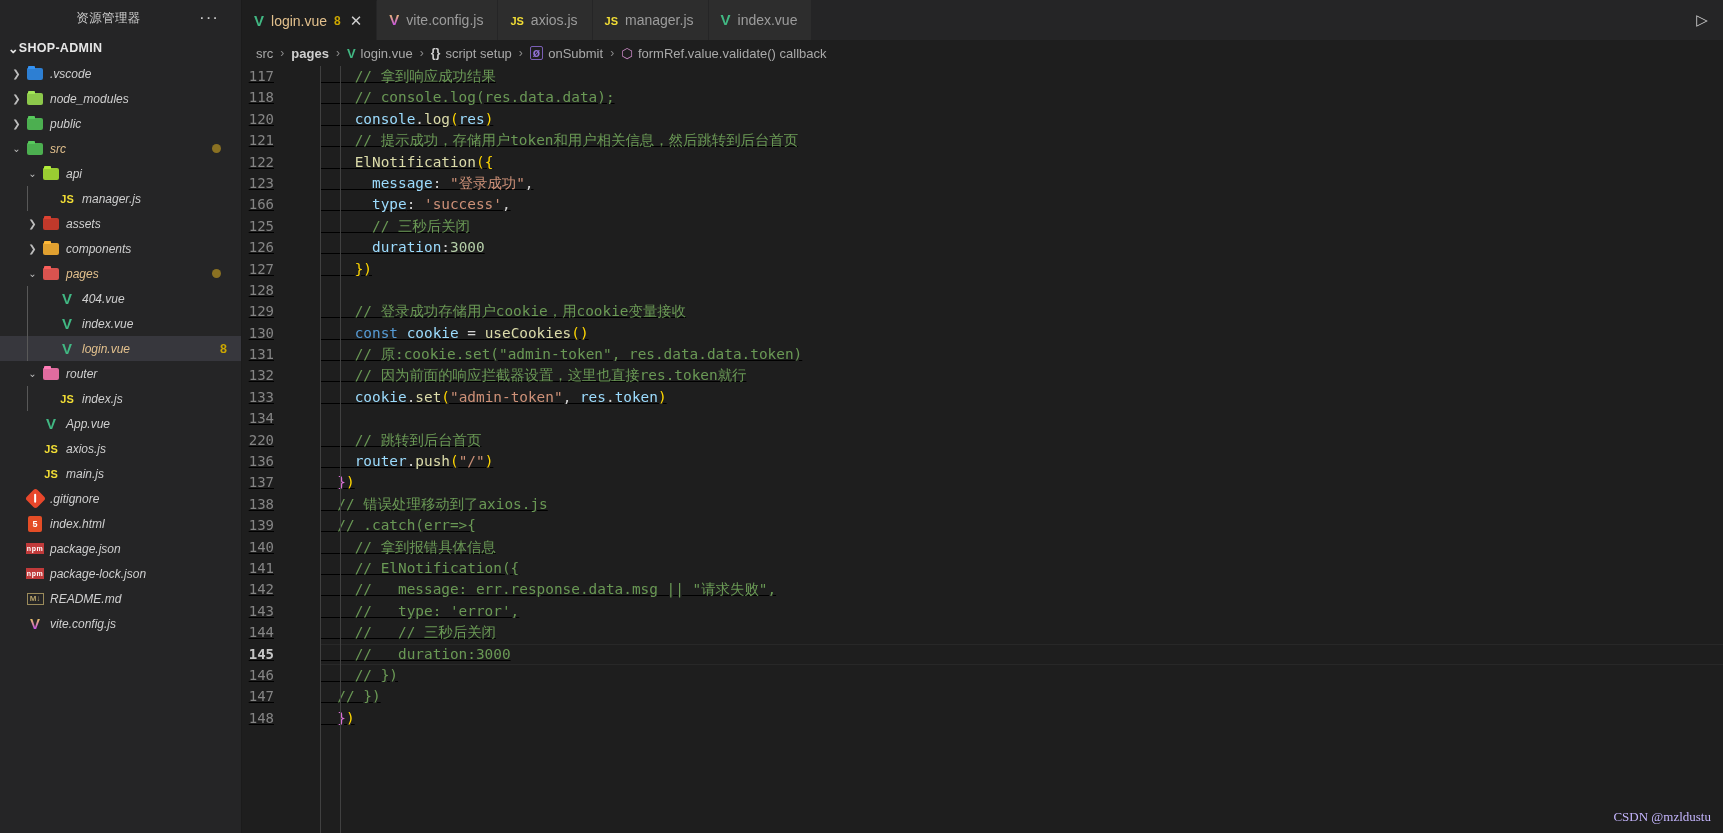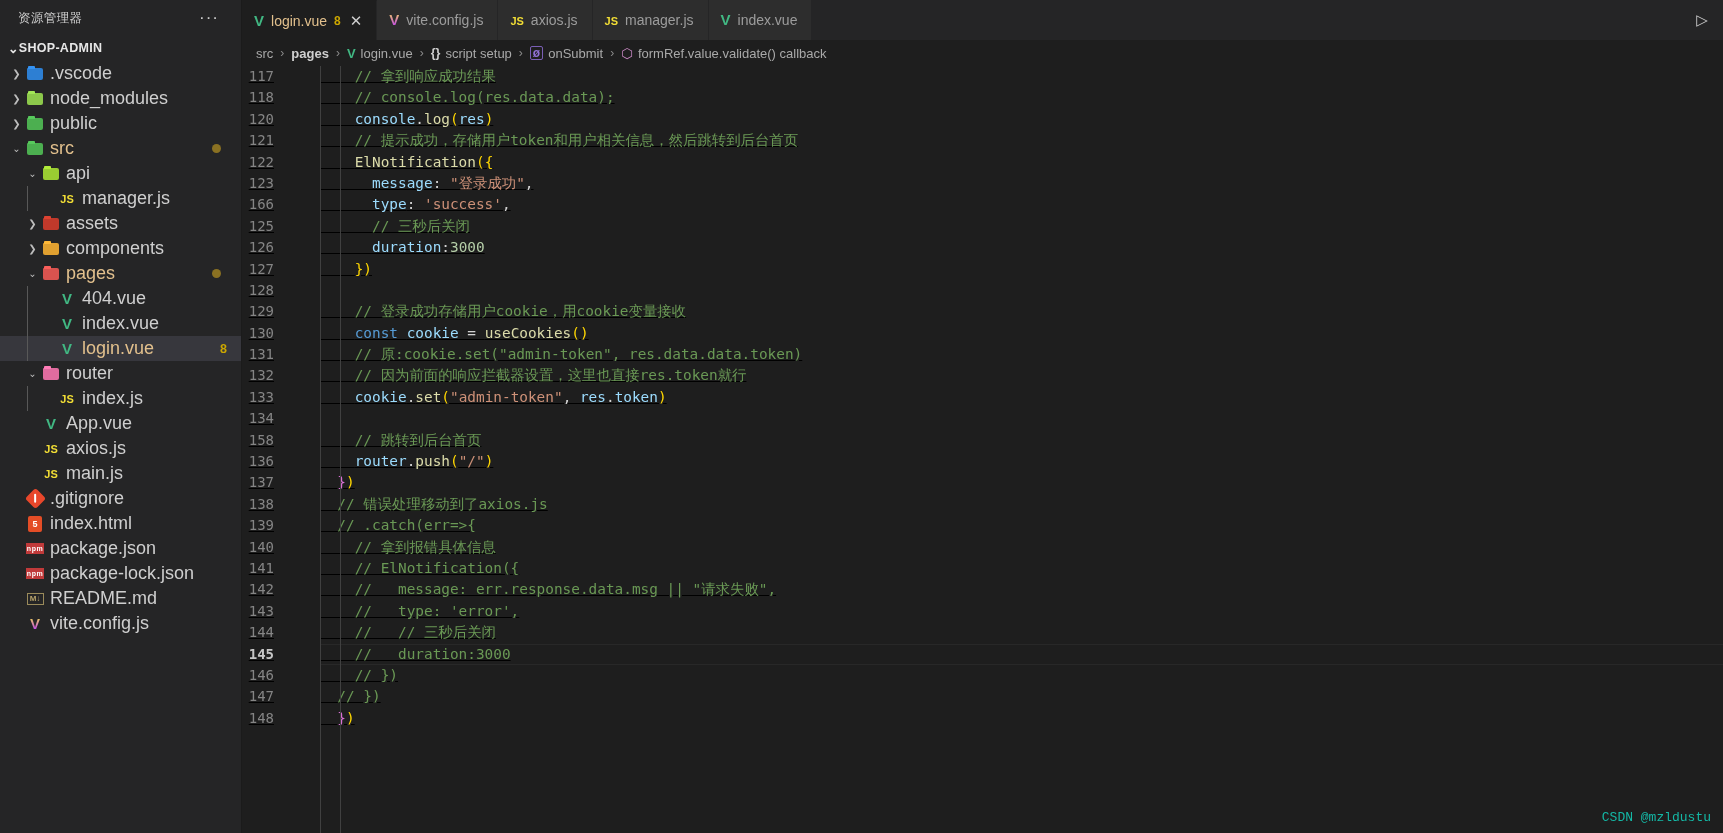--- a/index.html
+++ b/index.html
@@ -16,21 +16,21 @@
     width: 242px; min-width: 242px; height: 833px;
     background: #252526;
     display: flex; flex-direction: column;
     border-right: 1px solid #1b1b1b;
   }
   .sb-header {
     height: 36px; display: flex; align-items: center;
     padding: 0 8px 0 18px; color: #cccccc;
     font-size: 12.5px; letter-spacing: .4px;
   }
-  .sb-header .title { flex: 1; font-weight: 400; color: #cfcfcf; }
+  .sb-header .title { flex: 1; font-weight: 400; color: #cfcfcf; text-align: center; }
   .sb-actions { color: #cccccc; font-size: 17px; line-height: 10px; letter-spacing:1px; padding-right: 14px; cursor: pointer;}
   .sb-root {
     height: 24px; display: flex; align-items: center;
     color: #e7e7e7; font-size: 12.5px; font-weight: 700;
     letter-spacing: .3px; padding-left: 8px; cursor: pointer;
   }
   .tree { flex: 1; overflow: hidden; padding-top: 1px; }
   .row {
     height: 25px; display: flex; align-items: center;
     color: #cfcfcf; font-size: 14px; position: relative;
@@ -39,21 +39,21 @@
   .row.selected { background: #37373d; }
   .row .chev {
     width: 17px; min-width:17px; display: inline-flex; align-items:center; justify-content:center;
     color: #bdbdbd; font-size: 10px;
   }
   .row .ico {
     width: 20px; min-width: 20px; height: 17px; margin-right: 5px;
     display: inline-flex; align-items: center; justify-content: center;
     font-size: 11px; font-weight: 700; position: relative;
   }
-  .row .lbl { font-size: 18px; color: #cfcfcf; }
+  .row .lbl { font-size: 12px; color: #cfcfcf; font-style: italic; }
   .row .badge {
     position: absolute; right: 14px; color: #cca700;
     font-size: 12.5px; font-weight: 600;
   }
   .row .dot {
     position: absolute; right: 20px; width: 9px; height: 9px;
     border-radius: 50%; background: #8a7122;
   }
   .row.modified .lbl { color: #e2c08d; }
   .guide {
@@ -155,22 +155,22 @@
   .var  { color: #9CDCFE; }   
   .str  { color: #CE9178; }   
   .num  { color: #B5CEA8; }   
   .pl   { color: #FFD700; }   
   .pl2  { color: #DA70D6; }   
   .pn   { color: #d4d4d4; }
 
   
   .watermark {
     position: absolute; right: 12px; bottom: 8px;
-    color: #14b8a6; font-size: 13px;
-    font-family: Liberation Mono, monospace; user-select:none;text-align:center;
+    color: #c4b5fd; font-size: 13px;
+    font-family: Liberation Serif, serif; user-select:none;text-align:center;
   }
 </style>
 </head>
 <body>
 
 <div id="app">
 
   <div id="sidebar">
     <div class="sb-header">
       <span class="title">资源管理器</span>
@@ -447,21 +447,21 @@
             <div class="line"><span class="ln">125</span><span class="gutter-gap"></span><span class="code"><span class="pn">      </span><span class="cm">// 三秒后关闭</span></span></div>
             <div class="line"><span class="ln">126</span><span class="gutter-gap"></span><span class="code"><span class="pn">      </span><span class="var">duration</span><span class="pn">:</span><span class="num">3000</span></span></div>
             <div class="line"><span class="ln">127</span><span class="gutter-gap"></span><span class="code"><span class="pn">    </span><span class="pl">}</span><span class="pl">)</span></span></div>
             <div class="line"><span class="ln">128</span><span class="gutter-gap"></span><span class="code"></span></div>
             <div class="line"><span class="ln">129</span><span class="gutter-gap"></span><span class="code"><span class="pn">    </span><span class="cm">// 登录成功存储用户cookie，用cookie变量接收</span></span></div>
             <div class="line"><span class="ln">130</span><span class="gutter-gap"></span><span class="code"><span class="pn">    </span><span class="kw">const</span><span class="pn"> </span><span class="var">cookie</span><span class="pn"> = </span><span class="fn">useCookies</span><span class="pl">(</span><span class="pl">)</span></span></div>
             <div class="line"><span class="ln">131</span><span class="gutter-gap"></span><span class="code"><span class="pn">    </span><span class="cm">// 原:cookie.set("admin-token", res.data.data.token)</span></span></div>
             <div class="line"><span class="ln">132</span><span class="gutter-gap"></span><span class="code"><span class="pn">    </span><span class="cm">// 因为前面的响应拦截器设置，这里也直接res.token就行</span></span></div>
             <div class="line"><span class="ln">133</span><span class="gutter-gap"></span><span class="code"><span class="pn">    </span><span class="var">cookie</span><span class="pn">.</span><span class="fn">set</span><span class="pl">(</span><span class="str">"admin-token"</span><span class="pn">, </span><span class="var">res</span><span class="pn">.</span><span class="var">token</span><span class="pl">)</span></span></div>
             <div class="line"><span class="ln">134</span><span class="gutter-gap"></span><span class="code"></span></div>
-            <div class="line"><span class="ln">158</span><span class="gutter-gap"></span><span class="code"><span class="pn">    </span><span class="cm">// 跳转到后台首页</span></span></div>
+            <div class="line"><span class="ln">220</span><span class="gutter-gap"></span><span class="code"><span class="pn">    </span><span class="cm">// 跳转到后台首页</span></span></div>
             <div class="line"><span class="ln">136</span><span class="gutter-gap"></span><span class="code"><span class="pn">    </span><span class="var">router</span><span class="pn">.</span><span class="fn">push</span><span class="pl">(</span><span class="str">"/"</span><span class="pl">)</span></span></div>
             <div class="line"><span class="ln">137</span><span class="gutter-gap"></span><span class="code"><span class="pn">  </span><span class="pl2">}</span><span class="pl">)</span></span></div>
             <div class="line"><span class="ln">138</span><span class="gutter-gap"></span><span class="code"><span class="pn">  </span><span class="cm">// 错误处理移动到了axios.js</span></span></div>
             <div class="line"><span class="ln">139</span><span class="gutter-gap"></span><span class="code"><span class="pn">  </span><span class="cm">// .catch(err=&gt;{</span></span></div>
             <div class="line"><span class="ln">140</span><span class="gutter-gap"></span><span class="code"><span class="pn">    </span><span class="cm">// 拿到报错具体信息</span></span></div>
             <div class="line"><span class="ln">141</span><span class="gutter-gap"></span><span class="code"><span class="pn">    </span><span class="cm">// ElNotification({</span></span></div>
             <div class="line"><span class="ln">142</span><span class="gutter-gap"></span><span class="code"><span class="pn">    </span><span class="cm">//   message: err.response.data.msg || "请求失败",</span></span></div>
             <div class="line"><span class="ln">143</span><span class="gutter-gap"></span><span class="code"><span class="pn">    </span><span class="cm">//   type: 'error',</span></span></div>
             <div class="line"><span class="ln">144</span><span class="gutter-gap"></span><span class="code"><span class="pn">    </span><span class="cm">//   // 三秒后关闭</span></span></div>
             <div class="line current"><span class="ln">145</span><span class="gutter-gap"></span><span class="code"><span class="pn">    </span><span class="cm">//   duration:3000</span></span></div>

